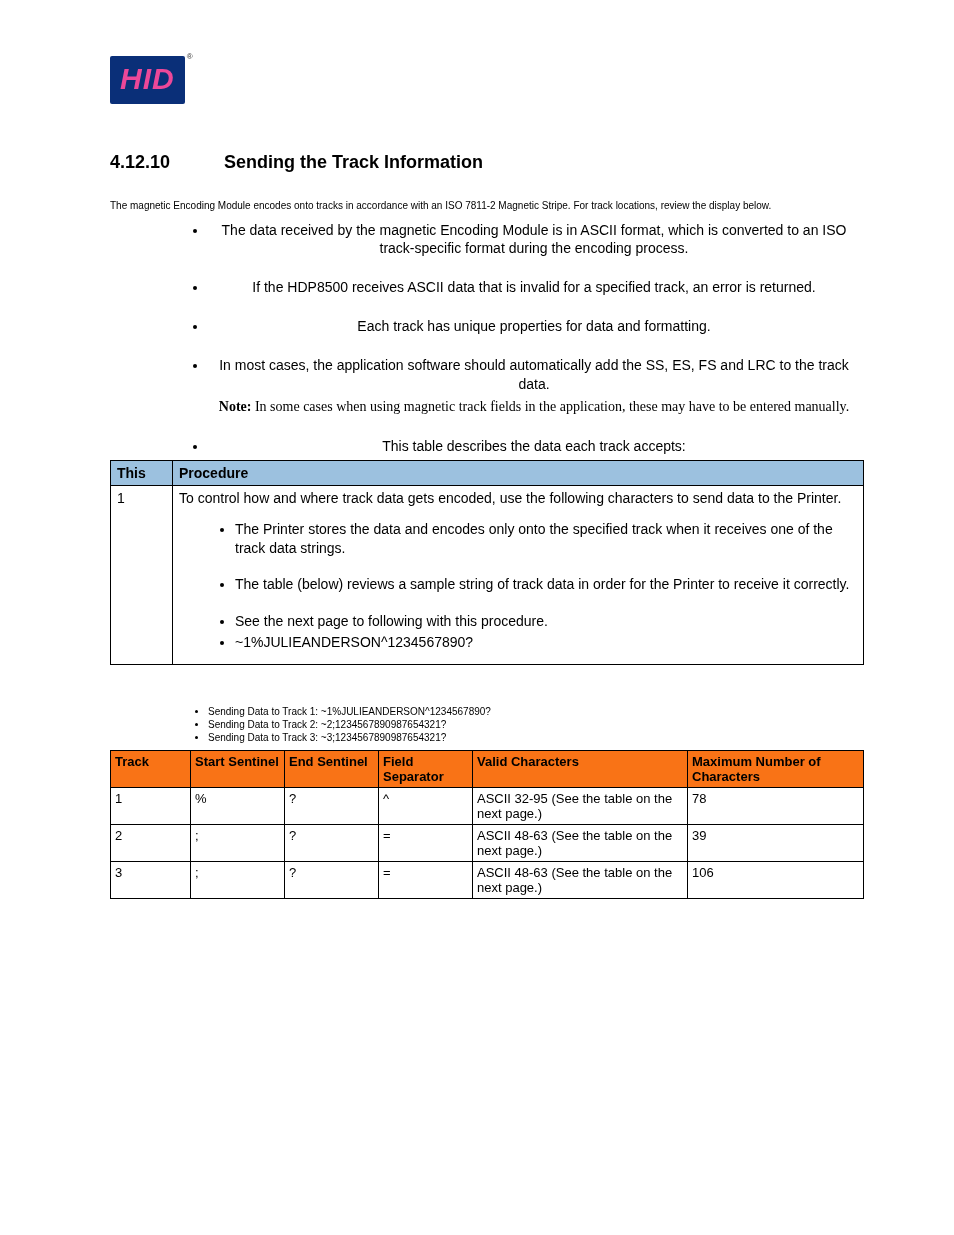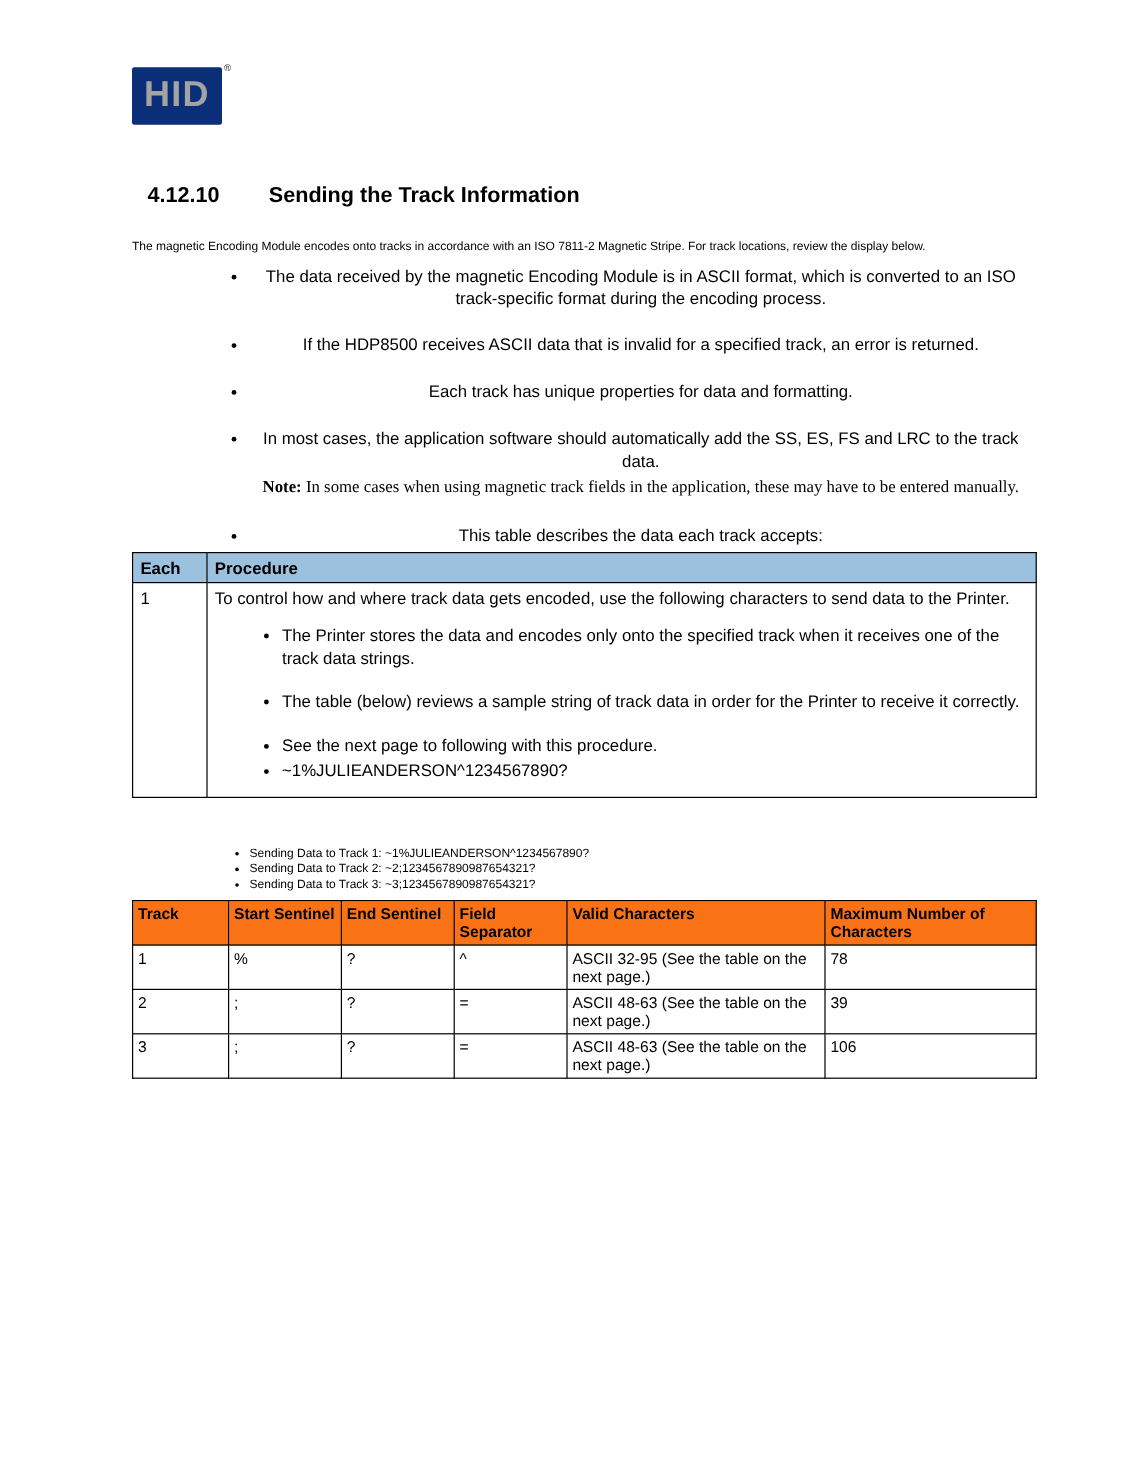--- a/index.html
+++ b/index.html
@@ -21,38 +21,39 @@
     display: inline-block;
     background: #0a2f78;
     padding: 6px 10px 8px 10px;
     border-radius: 2px;
     position: relative;
   }
   .logo-text {
     font-family: Arial, sans-serif;
     font-weight: 900;
     font-size: 30px;
-    color: #a3a3a3;
+    color: #ec4899;
     letter-spacing: 1px;
+    font-style: italic;
   }
   .logo-reg {
     position: absolute;
     top: -4px;
     right: -8px;
     font-size: 8px;
     color: #333;
   }
   .section-heading {
     display: flex;
     gap: 28px;
     font-size: 18px;
     font-weight: bold;
     margin-bottom: 26px;
   }
-  .section-heading .num { min-width: 86px; text-align: center; }
+  .section-heading .num { min-width: 86px; }
   .intro-para {
     font-size: 10px;
     margin-left: 0;
     margin-bottom: 8px;
     line-height: 1.35;
   }
   .bullets-1 {
     list-style: disc;
     margin-left: 98px;
     margin-bottom: 4px;
@@ -174,21 +175,21 @@
         <span>Note:</span>
         <span class="note-body">In some cases when using magnetic track fields in the application, these may have to be entered manually.</span>
       </span>
     </li>
     <li class="tight gapabove"><span>This table describes the data each track accepts:</span></li>
   </ul>
 
   <table class="proc">
     <thead>
       <tr>
-        <th class="step-col">Each</th>
+        <th class="step-col">This</th>
         <th>Procedure</th>
       </tr>
     </thead>
     <tbody>
       <tr>
         <td class="step-col">1</td>
         <td>
           <span>To control how and where track data gets encoded, use the following characters to send data to the Printer.</span>
           <ul class="proc-bullets">
             <li><span>The Printer stores the data and encodes only onto the specified track when it receives one of the track data strings.</span></li>

